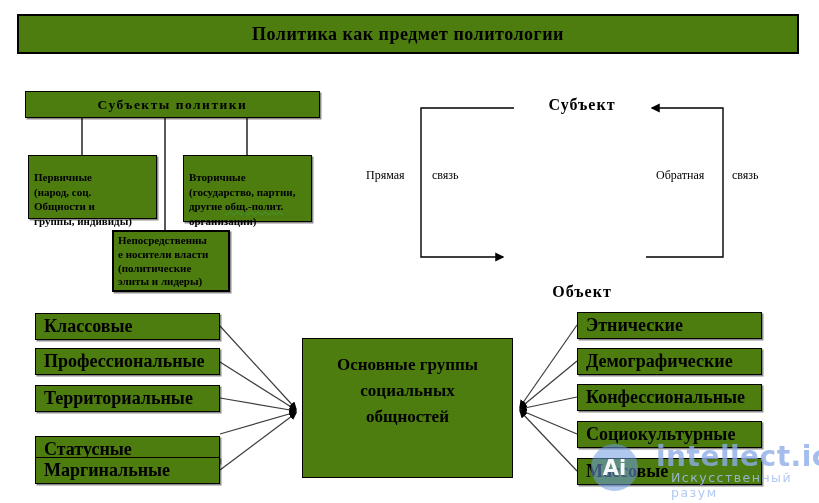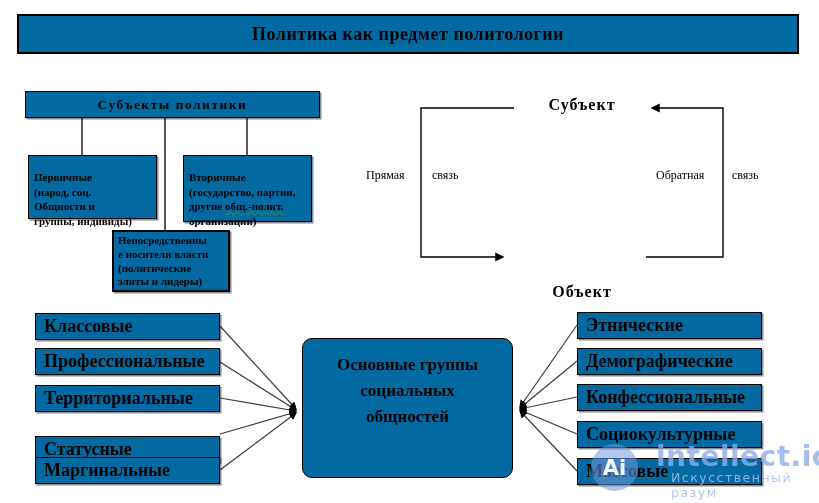--- a/index.html
+++ b/index.html
@@ -1,21 +1,21 @@
 <!DOCTYPE html>
 <html><head>
 <meta charset="utf-8">
 <style>
   html,body{margin:0;padding:0;background:#ffffff;}
   #canvas{
     position:relative;width:819px;height:503px;background:#ffffff;
     font-family:"Liberation Serif","DejaVu Serif",serif;color:#000;overflow:hidden;
   }
   .box{
-    position:absolute;background:#0369a1;border:1px solid #000;
+    position:absolute;background:#4d7c0f;border:1px solid #000;
     box-shadow:1.5px 1.5px 0 rgba(0,0,0,0.45);box-sizing:border-box;
   }
   .title-box{
     left:17px;top:14px;width:782px;height:40px;border:2px solid #000;box-shadow:none;
     display:flex;align-items:center;justify-content:center;
     font-size:18px;font-weight:bold;letter-spacing:0.5px;
   }
   .subjects-header{
     left:25px;top:91px;width:295px;height:27px;
     display:flex;align-items:center;justify-content:center;
@@ -32,21 +32,20 @@
   }
   .flow-label{position:absolute;font-size:12px;white-space:nowrap;}
   .list-box{
     width:185px;height:27px;display:flex;align-items:center;
     padding-left:8px;font-size:18px;font-weight:bold;
   }
   .central-box{
     left:302px;top:338px;width:211px;height:140px;box-shadow:none;
     text-align:center;font-size:17px;font-weight:bold;line-height:26px;
     padding:13px 26px 0 26px;
-    border-radius:10px;
   }
   svg.wires{position:absolute;left:0;top:0;pointer-events:none;}
   
   .wm{position:absolute;pointer-events:none;}
   .wm-logo{
     left:591px;top:444px;width:47px;height:47px;border-radius:50%;
     background:rgba(111,154,224,0.55);display:flex;align-items:center;justify-content:center;
     color:rgba(255,255,255,0.95);font-family:"DejaVu Sans",sans-serif;
     font-weight:bold;font-size:21px;
   }

